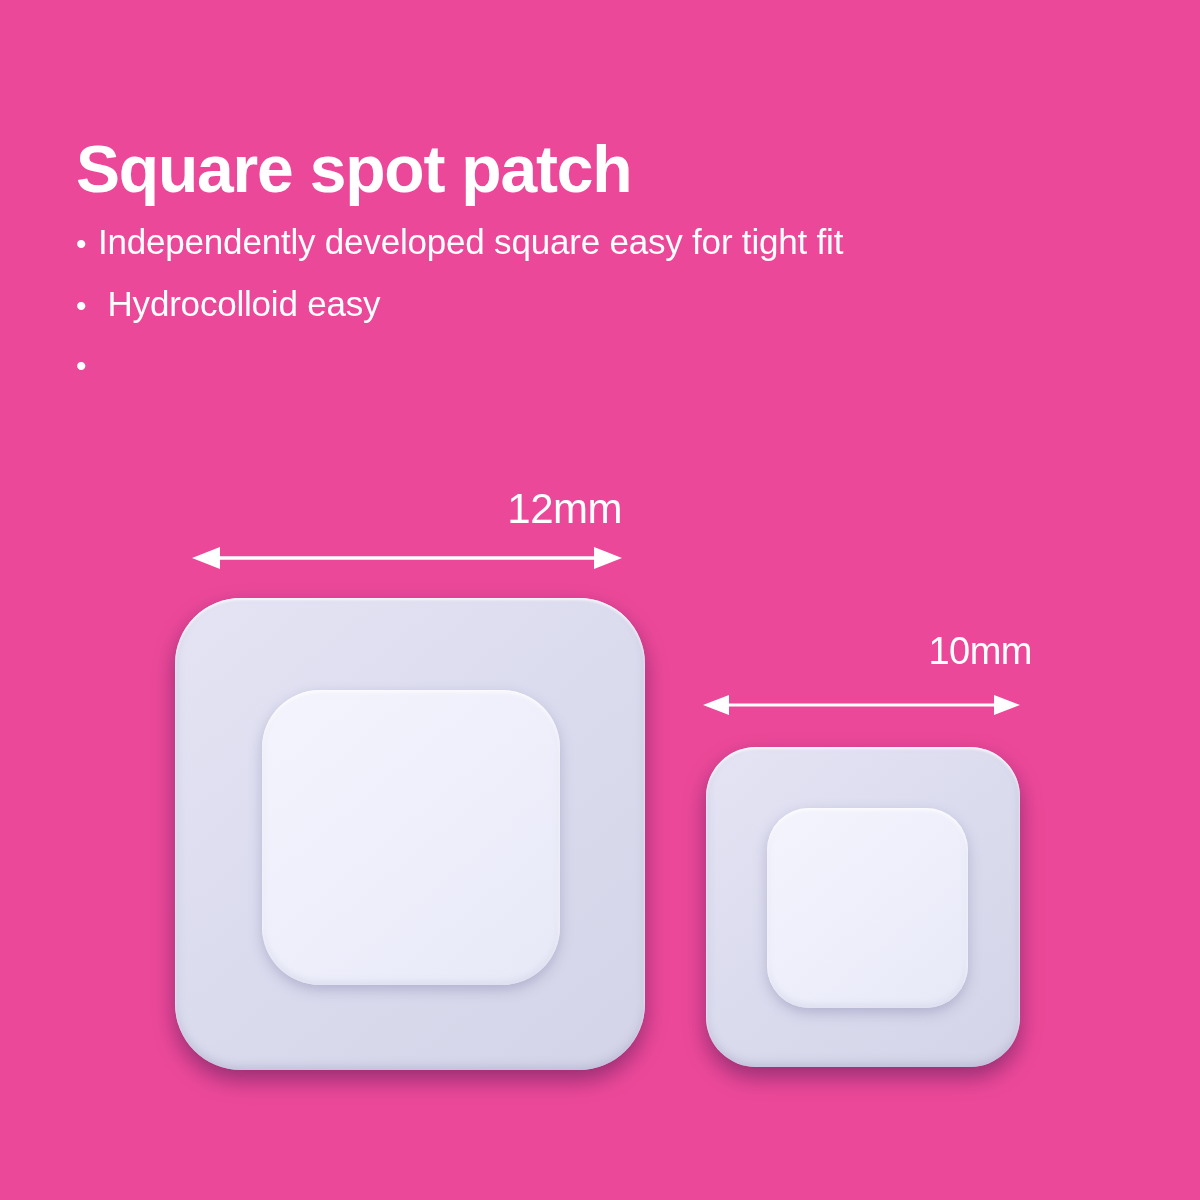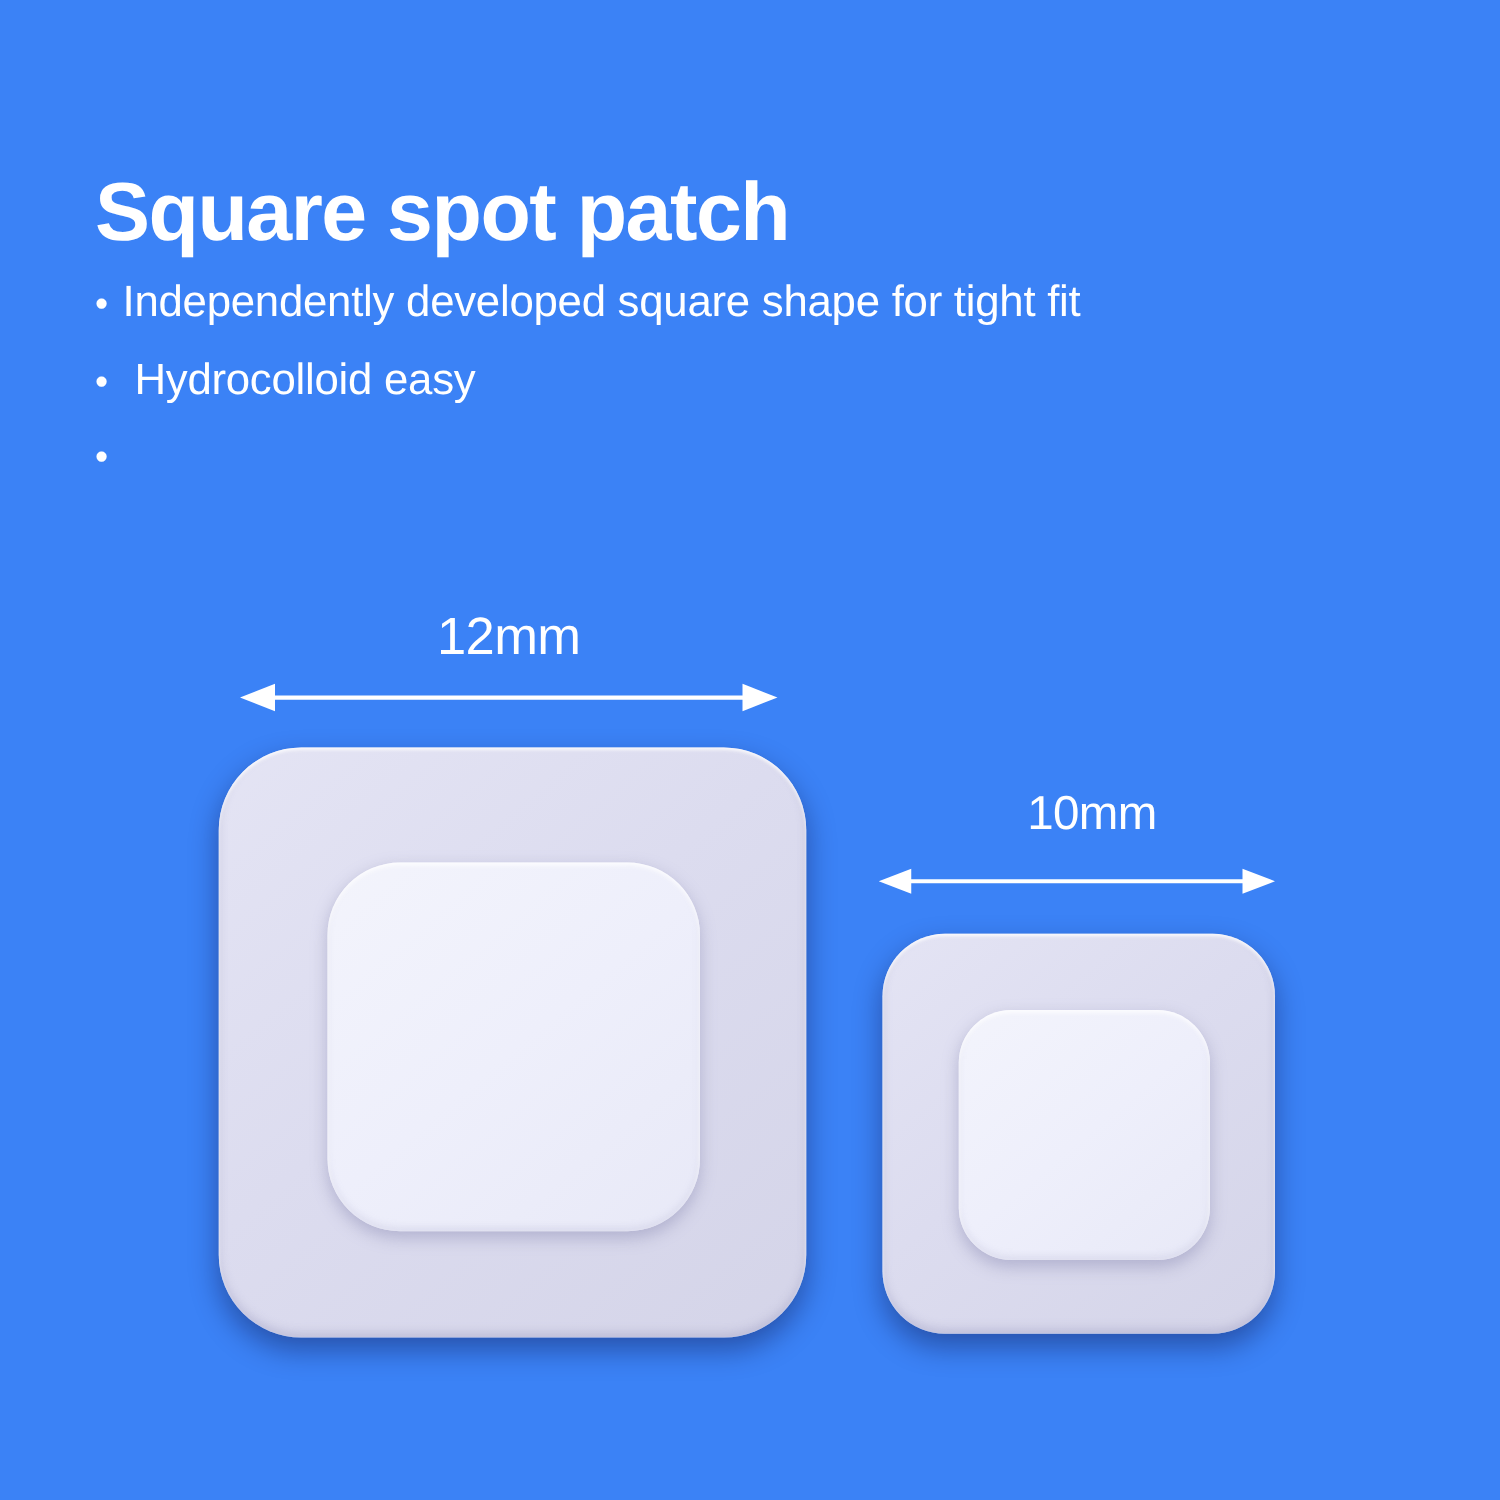--- a/index.html
+++ b/index.html
@@ -10,21 +10,21 @@
     width: 1200px;
     height: 1200px;
     background: #21168f;
     font-family: "Liberation Sans", sans-serif;
     overflow: hidden;
   }
   .canvas {
     position: relative;
     width: 1200px;
     height: 1200px;
-    background: #3b82f6;
+    background: #ec4899;
   }
 
   
   .headline {
     position: absolute;
     left: 76px;
     top: 92px;
     font-size: 66px;
     line-height: 1.0;
     font-weight: 700;
@@ -56,21 +56,21 @@
     font-size: 30px;
     color: #ffffff;
   }
 
   
   .dim-label {
     position: absolute;
     color: #ffffff;
     font-weight: 400;
     white-space: nowrap;
-    text-align: center;
+    text-align: right;
   }
   .dim-label.large {
     left: 192px;
     top: 485px;
     width: 430px;
     font-size: 42px;
     letter-spacing: -0.5px;
   }
   .dim-label.small {
     left: 715px;
@@ -150,21 +150,21 @@
 </head>
 <body>
 
 <div class="canvas">
 
   <h1 class="headline">Square spot patch</h1>
 
   <ul class="bullet-list">
     <li class="bullet-item">
       <span class="bullet-dot">•</span>
-      <span>Independently developed square shape for tight fit</span>
+      <span>Independently developed square easy for tight fit</span>
     </li>
     <li class="bullet-item">
       <span class="bullet-dot">•</span>
       <span> Hydrocolloid easy</span>
     </li>
     <li class="bullet-item">
       <span class="bullet-dot">•</span>
     </li>
   </ul>
 

